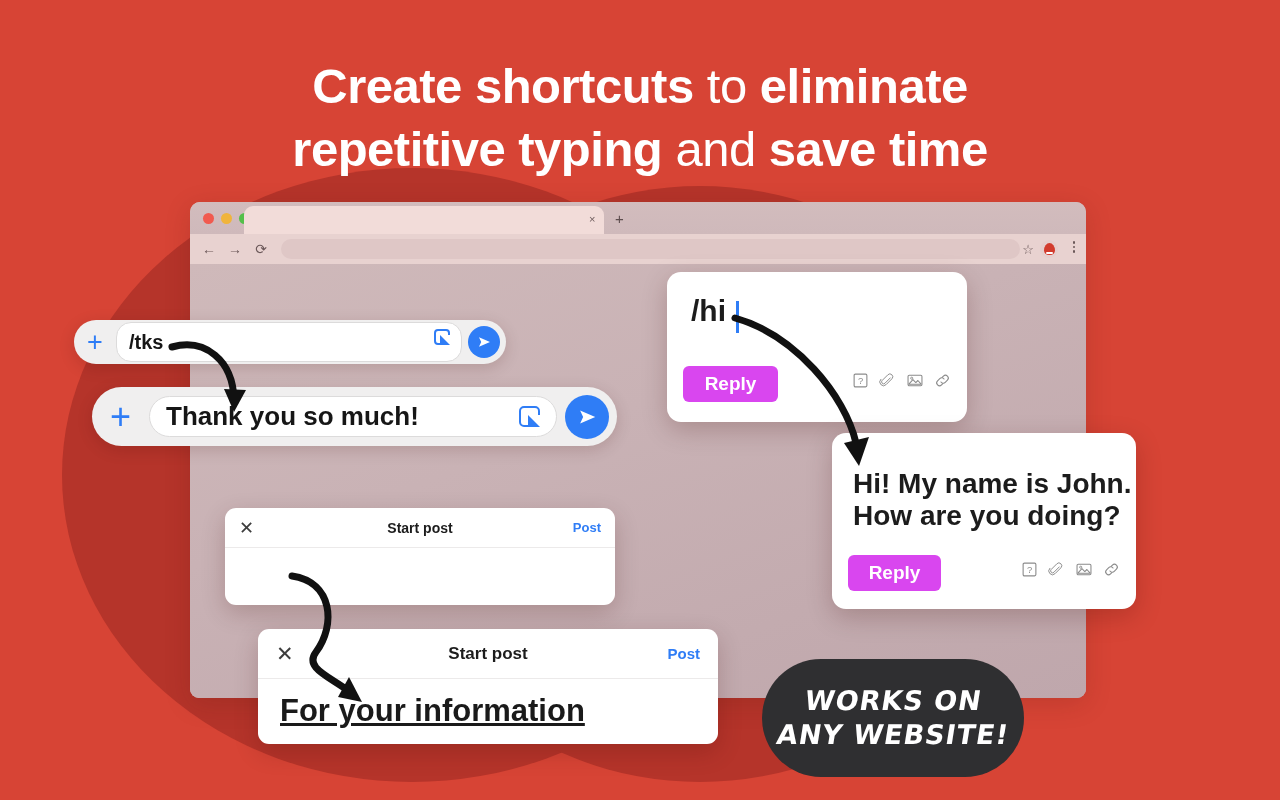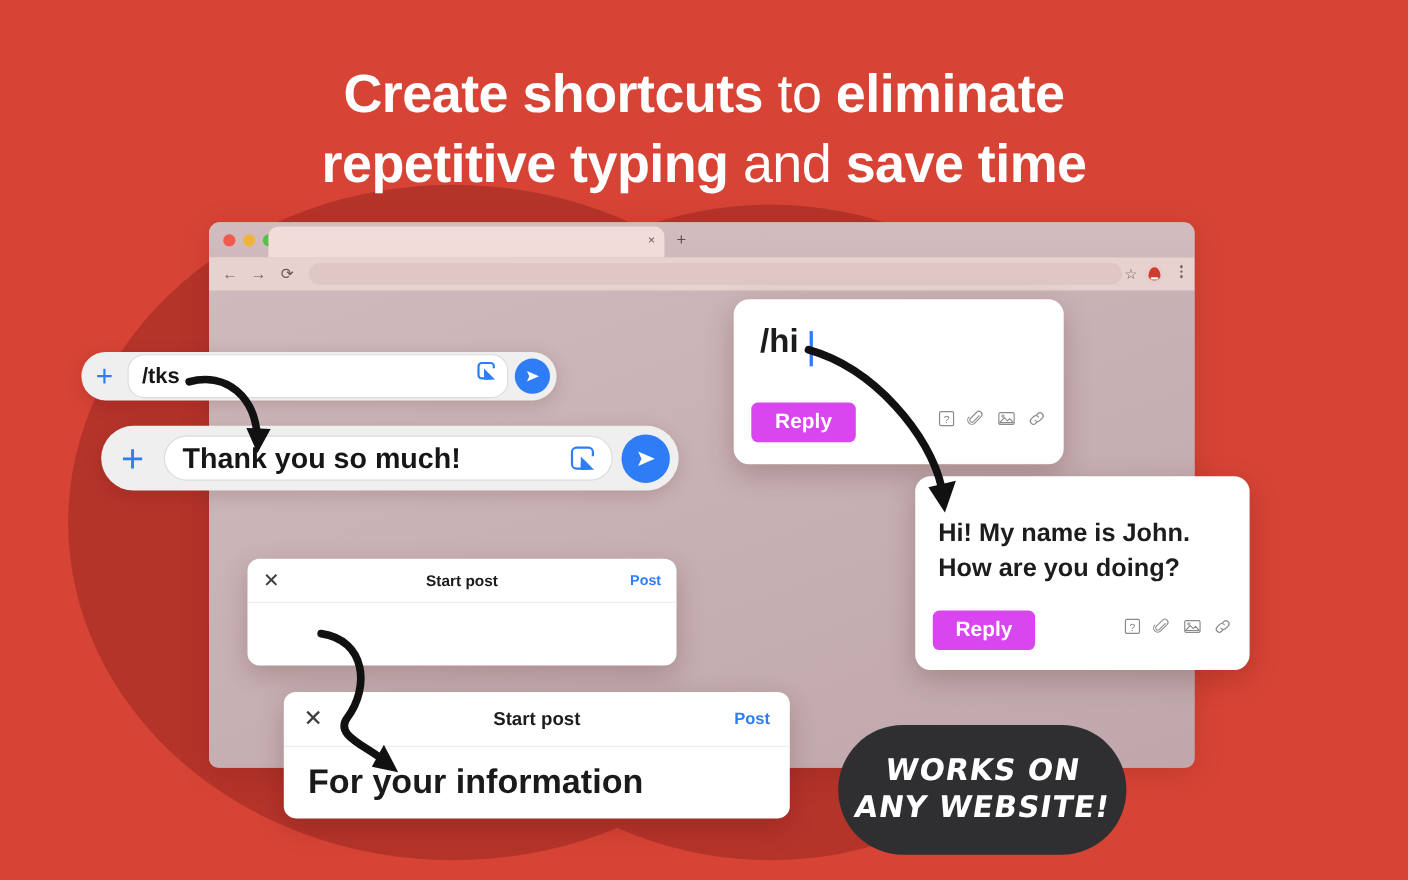--- a/index.html
+++ b/index.html
@@ -201,21 +201,21 @@
   #card-hi .body { position:absolute; left:24px; top:22px; font-size:30px; line-height:34px; }
   #card-hi .caret {
     position:absolute; left:69px; top:29px;
     width:3px; height:32px; background:#2f7df6;
   }
   #card-hi .reply-btn { position:absolute; left:683px; }
   #card-hi .rb { position:absolute; left:16px; top:94px; width:95px; height:36px; font-size:19px; }
   #card-hi .card-icons { position:absolute; right:16px; top:100px; gap:10px; }
 
   #card-john { left:832px; top:433px; width:304px; height:176px; }
-  #card-john .body { position:absolute; left:21px; top:35px; font-size:23px; line-height:32px; }
+  #card-john .body { position:absolute; left:21px; top:35px; font-size:28px; line-height:32px; }
   #card-john .rb { position:absolute; left:16px; top:122px; width:93px; height:36px; font-size:19px; }
   #card-john .card-icons { position:absolute; right:16px; top:128px; gap:10px; }
 
   
   .post-dialog {
     position:absolute;
     background:#ffffff;
     border-radius:11px;
     box-shadow:0 8px 24px rgba(60,10,6,.2);
     overflow:hidden;
@@ -239,21 +239,21 @@
   #post-fyi .post-head .title { font-size:14px; }
   #post-fyi .post-head .post-link { font-size:13px; }
   #post-fyi .post-body { padding:12px 0 0 16px; font-size:28px; }
   #post-fyi .caret { position:absolute; left:60px; top:14px; width:3px; height:30px; background:#2f7df6; }
 
   #post-info { left:258px; top:629px; width:460px; height:115px; }
   #post-info .post-head { height:50px; padding:0 18px; }
   #post-info .post-head .x { font-size:21px; line-height:21px; font-weight:300; }
   #post-info .post-head .title { font-size:17px; }
   #post-info .post-head .post-link { font-size:15px; }
-  #post-info .post-body { padding:14px 0 0 22px; font-size:31px; }
+  #post-info .post-body { padding:14px 0 0 22px; font-size:31px;text-decoration:underline; }
 
   
   #arrows { position:absolute; left:0; top:0; width:1280px; height:800px; pointer-events:none; }
 
   
   #badge {
     position:absolute;
     left:762px; top:659px;
     width:262px; height:118px;
     background:#2f2f31;

